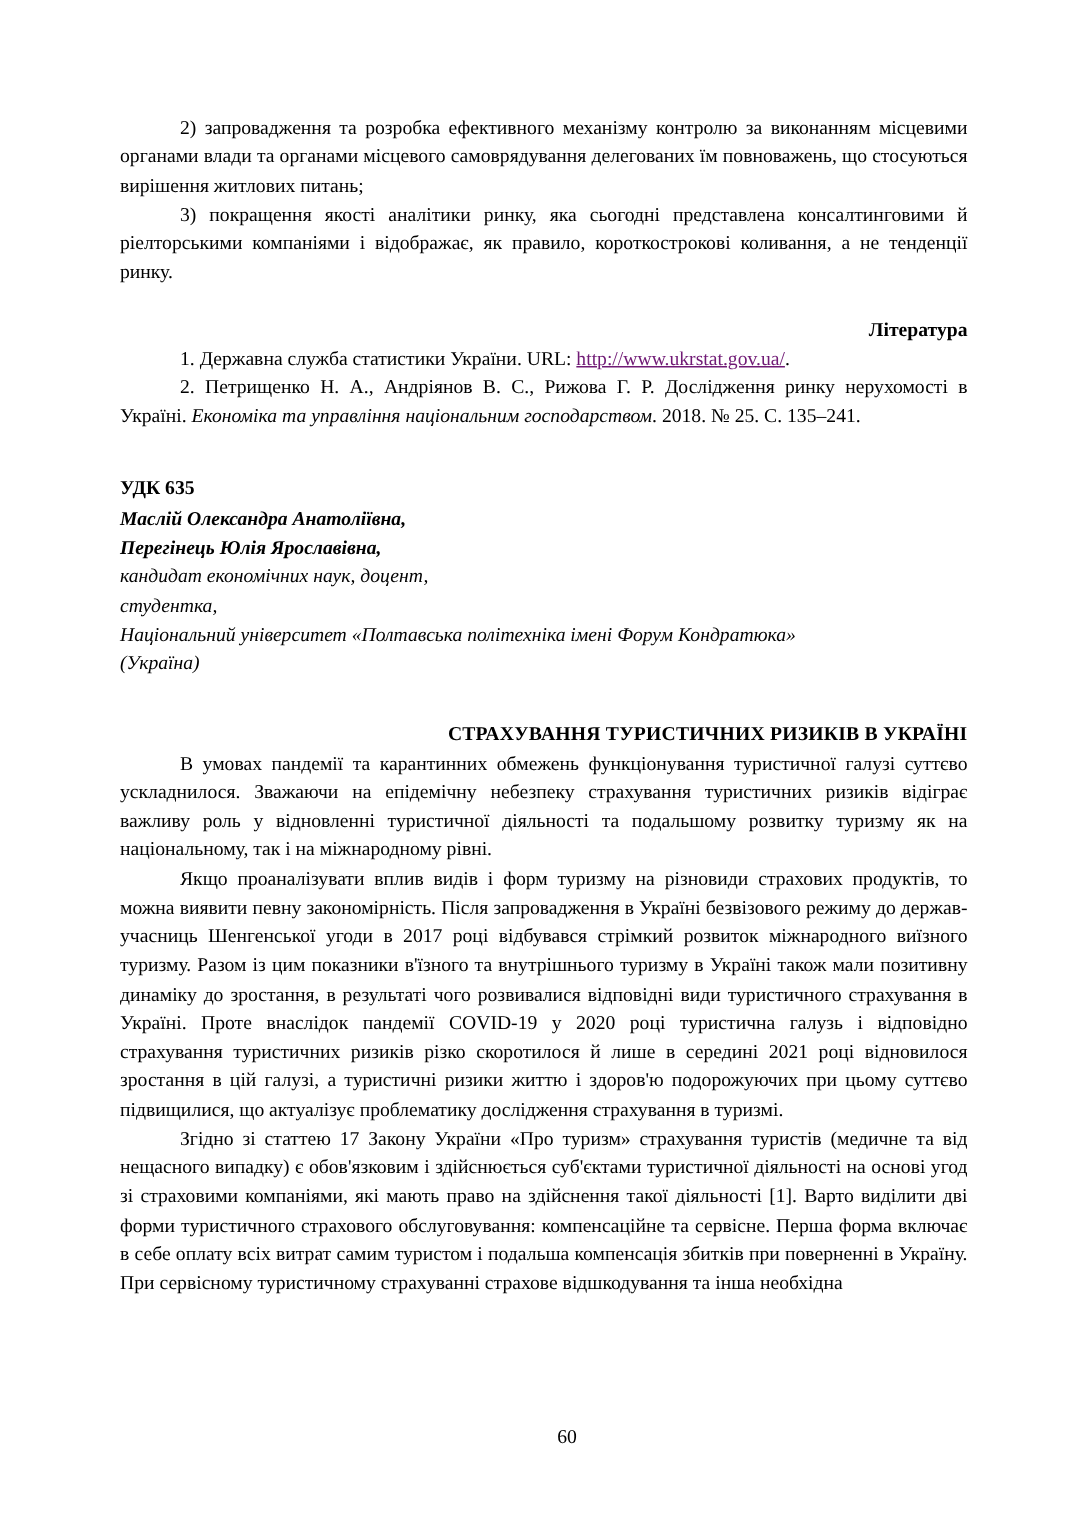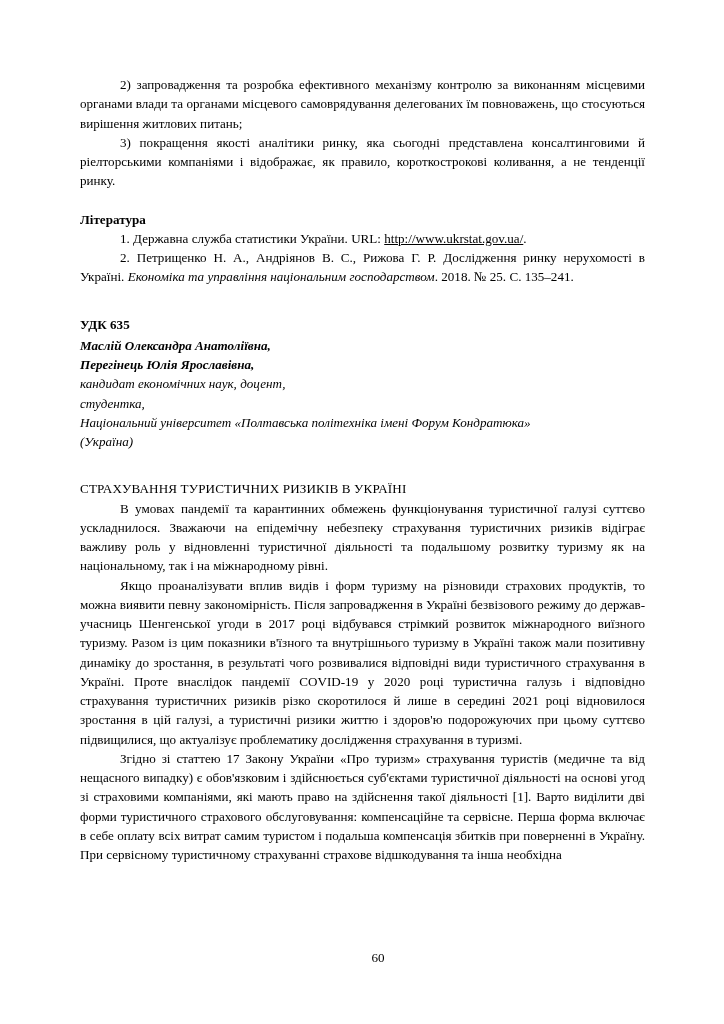--- a/index.html
+++ b/index.html
@@ -34,58 +34,59 @@
     text-align: justify;
     text-justify: inter-word;
     hyphens: none;
   }
   .indent { text-indent: 40px; }
   .center { text-align: center; text-indent: 0; }
   .italic { font-style: italic; }
   .bolditalic { font-weight: bold; font-style: italic; }
   .heading-lit {
     margin-top: 19px;
-    text-align: left;
+    text-align: right;
     font-weight: bold;
     font-size: 13.1px;
     line-height: 19.25px;
     text-indent: 0;
   }
   .ref {
     font-size: 13.1px;
     line-height: 19.25px;
     text-align: justify;
     text-indent: 40px;
     margin: 0;
   }
   a.link {
-    color: #000000;
+    color: #701a75;
   }
   .udk {
     margin-top: 28px;
     font-weight: bold;
     font-size: 13.1px;
     line-height: 19.25px;
     text-align: left;
     text-indent: 0;
   }
   .author-block {
     margin-top: 2px;
     text-align: center;
     font-size: 13.1px;
     line-height: 19.25px;
   }
   .author-block .line { text-indent: 0; }
   .title {
     margin-top: 28px;
-    text-align: left;
+    text-align: right;
     font-size: 13.1px;
     line-height: 19.25px;
     text-indent: 0;
     letter-spacing: 0.15px;
+    font-weight: bold;
   }
   .body-start { margin-top: 26px; }
   .pagenum {
     position: absolute;
     left: 16px;
     top: 948px;
     width: 724px;
     text-align: center;
     font-size: 13.1px;
     line-height: 19.25px;

